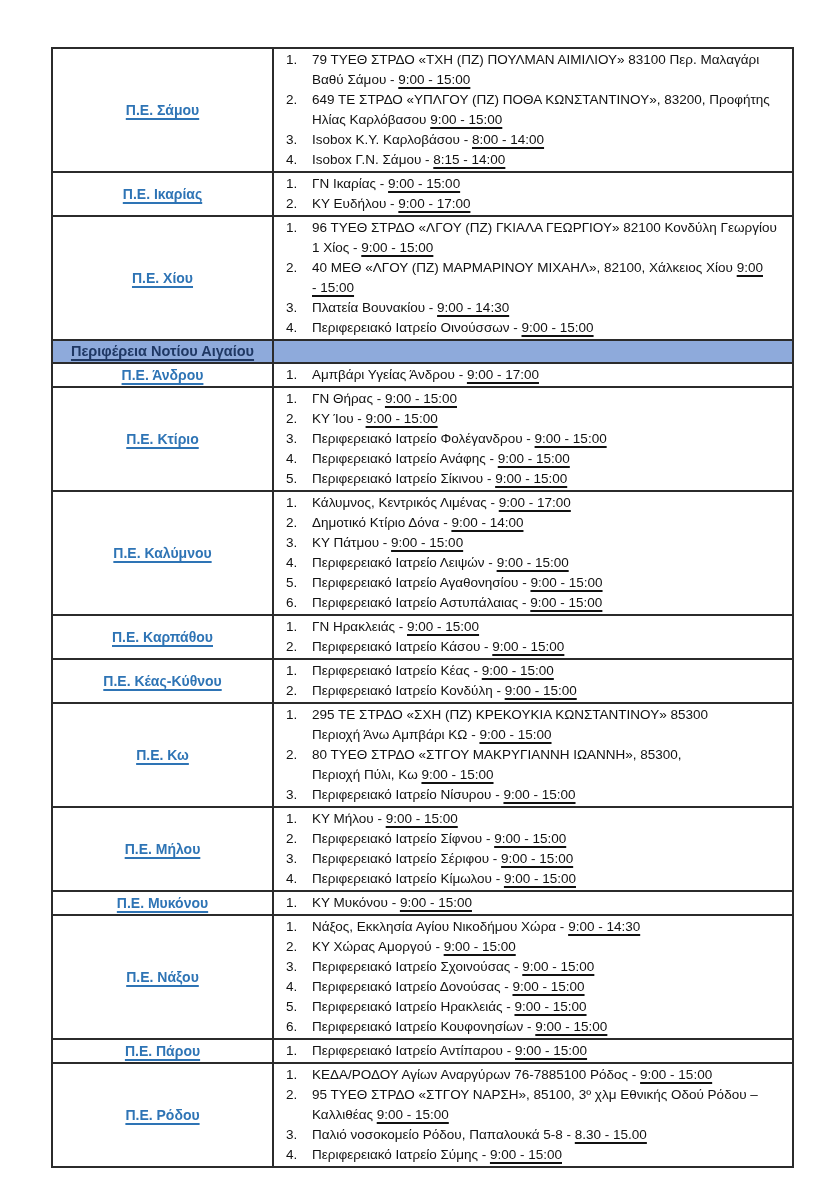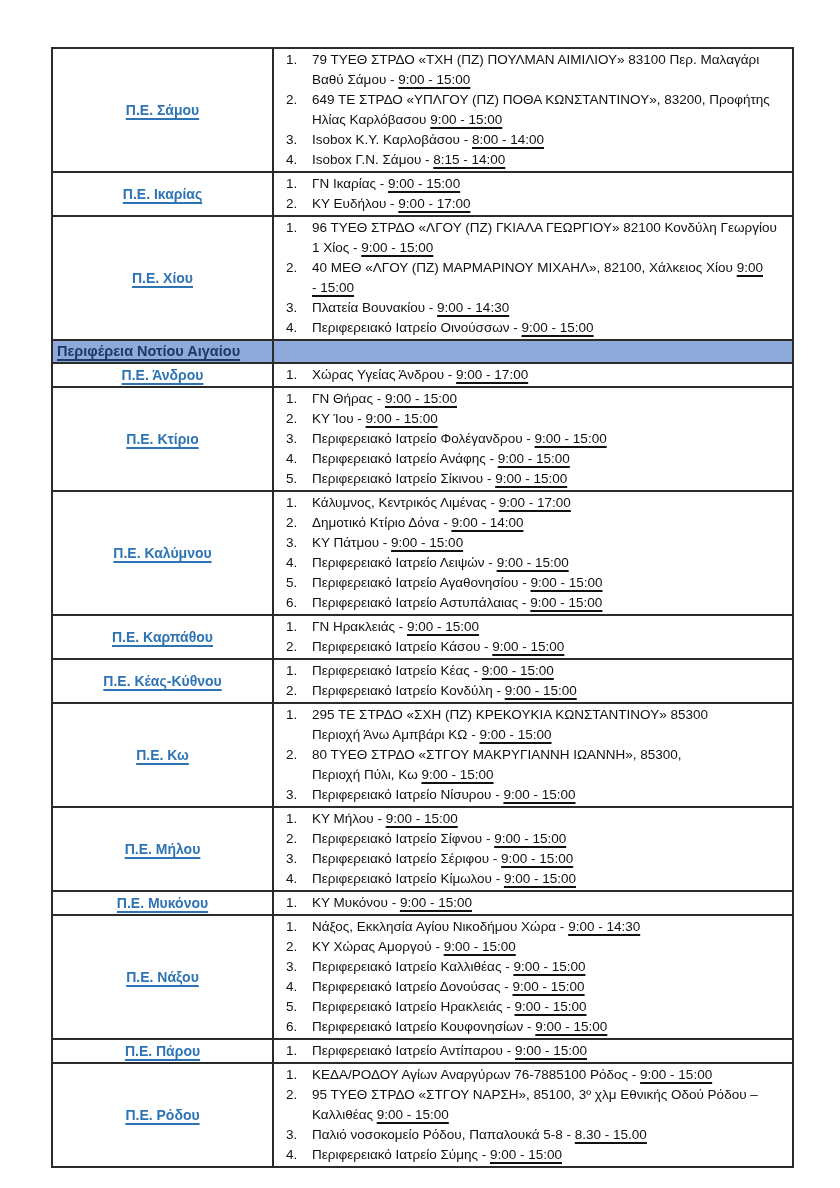--- a/index.html
+++ b/index.html
@@ -73,21 +73,21 @@
     text-decoration: underline;
     text-decoration-thickness: 1.5px;
     text-underline-offset: 3px;
   }
   tr.region-row td {
     background: #8EAADB;
     padding: 1px 4px;
   }
   .region-label {
     display: block;
-    text-align: left;
+    text-align: center;
     font-weight: bold;
     font-size: 14.5px;
     color: #1F3864;
     text-decoration: underline;
     text-decoration-thickness: 1.5px;
     text-underline-offset: 3px;
     line-height: 19px;
   }
 </style>
 </head>
@@ -134,21 +134,21 @@
       <tr class="region-row">
         <td>
           <span class="region-label">Περιφέρεια Νοτίου Αιγαίου</span>
         </td>
         <td></td>
       </tr>
       <tr>
         <td class="unit-cell"><span class="unit-link">Π.Ε. Άνδρου</span></td>
         <td class="items-cell">
           <ol class="facility-list">
-            <li><span class="item-text">Χώρας Υγείας Άνδρου - </span><span class="item-time">9:00 - 17:00</span></li>
+            <li><span class="item-text">Αμπβάρι Υγείας Άνδρου - </span><span class="item-time">9:00 - 17:00</span></li>
           </ol>
         </td>
       </tr>
       <tr>
         <td class="unit-cell"><span class="unit-link">Π.Ε. Κτίριο</span></td>
         <td class="items-cell">
           <ol class="facility-list">
             <li><span class="item-text">ΓΝ Θήρας - </span><span class="item-time">9:00 - 15:00</span></li>
             <li><span class="item-text">ΚΥ Ίου - </span><span class="item-time">9:00 - 15:00</span></li>
             <li><span class="item-text">Περιφερειακό Ιατρείο Φολέγανδρου - </span><span class="item-time">9:00 - 15:00</span></li>
@@ -218,21 +218,21 @@
             <li><span class="item-text">ΚΥ Μυκόνου - </span><span class="item-time">9:00 - 15:00</span></li>
           </ol>
         </td>
       </tr>
       <tr>
         <td class="unit-cell"><span class="unit-link">Π.Ε. Νάξου</span></td>
         <td class="items-cell">
           <ol class="facility-list">
             <li><span class="item-text">Νάξος, Εκκλησία Αγίου Νικοδήμου Χώρα - </span><span class="item-time">9:00 - 14:30</span></li>
             <li><span class="item-text">ΚΥ Χώρας Αμοργού - </span><span class="item-time">9:00 - 15:00</span></li>
-            <li><span class="item-text">Περιφερειακό Ιατρείο Καλλιθέας - </span><span class="item-time">9:00 - 15:00</span></li>
+            <li><span class="item-text">Περιφερειακό Ιατρείο Σχοινούσας - </span><span class="item-time">9:00 - 15:00</span></li>
             <li><span class="item-text">Περιφερειακό Ιατρείο Δονούσας - </span><span class="item-time">9:00 - 15:00</span></li>
             <li><span class="item-text">Περιφερειακό Ιατρείο Ηρακλειάς - </span><span class="item-time">9:00 - 15:00</span></li>
             <li><span class="item-text">Περιφερειακό Ιατρείο Κουφονησίων - </span><span class="item-time">9:00 - 15:00</span></li>
           </ol>
         </td>
       </tr>
       <tr>
         <td class="unit-cell"><span class="unit-link">Π.Ε. Πάρου</span></td>
         <td class="items-cell">
           <ol class="facility-list">

